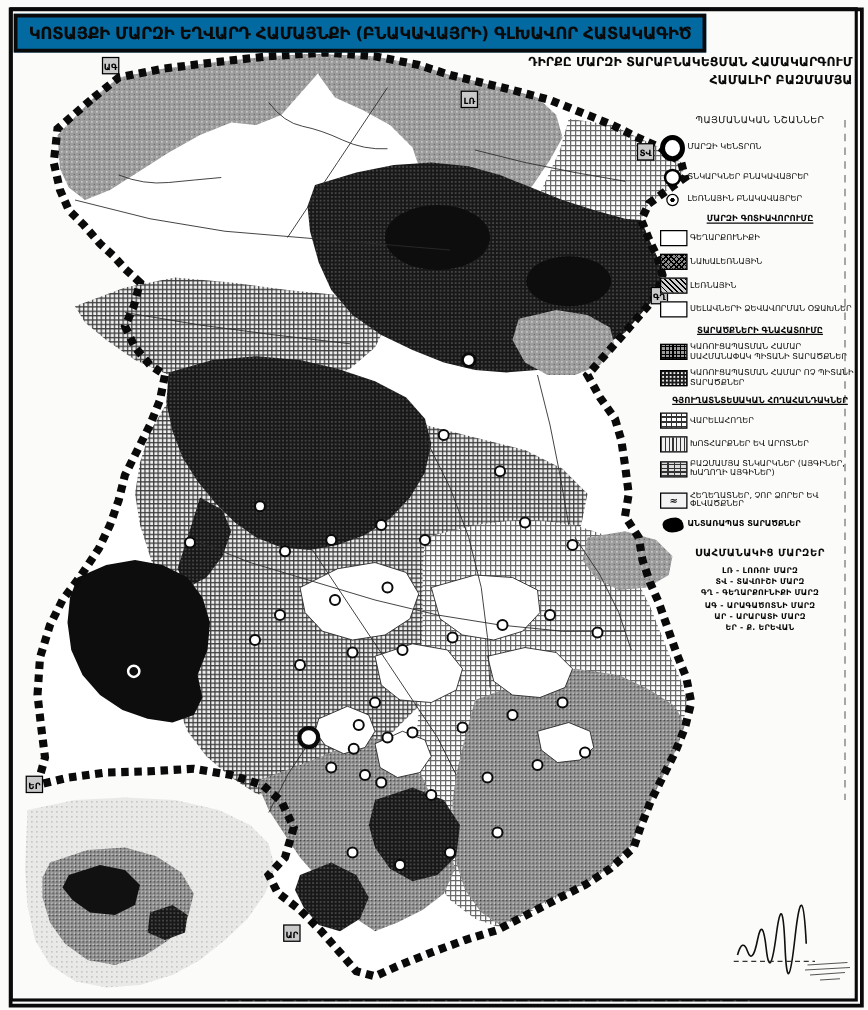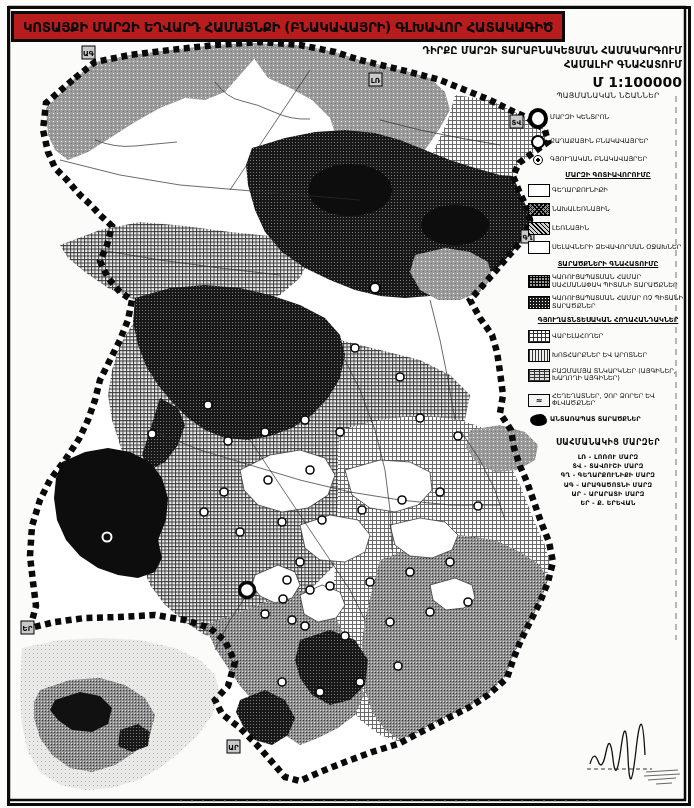--- a/index.html
+++ b/index.html
@@ -3,21 +3,21 @@
 <meta charset="utf-8">
 <style>
   html,body{margin:0;padding:0;}
   body{
     width:694px;height:808px;position:relative;background:#fbfbfa;
     font-family:"DejaVu Sans",sans-serif;color:#0a0a0a;overflow:hidden;
   }
   #mapsvg{position:absolute;left:0;top:0;width:694px;height:808px;}
   .frame{position:absolute;left:7px;top:6px;width:678px;height:794px;border:3px solid #0a0a0a;pointer-events:none;}
   .titlebox{
-    position:absolute;left:11px;top:11px;width:548px;height:25px;border:3px solid #0a0a0a;background:#b91c1c;
+    position:absolute;left:11px;top:11px;width:548px;height:25px;border:3px solid #0a0a0a;background:#0369a1;
     display:flex;align-items:center;justify-content:center;
     font-weight:bold;font-size:13.5px;letter-spacing:-0.4px;white-space:nowrap;
   }
   .subtitle{position:absolute;right:12px;top:44px;text-align:right;font-weight:bold;line-height:1.35;}
   .subtitle .s1{font-size:10px;}
   .subtitle .s2{font-size:10px;}
   .subtitle .sc{font-size:14px;margin-top:2px;}
   .legend{position:absolute;left:528px;top:92px;width:160px;font-size:6.5px;line-height:1.15;}
   .lg-h{font-weight:normal;font-size:7.5px;text-align:center;margin-bottom:7px;letter-spacing:0.3px;}
   .lg-row{display:flex;align-items:center;gap:2px;margin-bottom:6px;}
@@ -227,44 +227,43 @@
 </svg>
 
 <div class="frame"></div>
 
 <div class="titlebox">
   <span>ԿՈՏԱՅՔԻ ՄԱՐԶԻ ԵՂՎԱՐԴ ՀԱՄԱՅՆՔԻ (ԲՆԱԿԱՎԱՅՐԻ) ԳԼԽԱՎՈՐ ՀԱՏԱԿԱԳԻԾ</span>
 </div>
 
 <div class="subtitle">
   <div class="s1">ԴԻՐՔԸ ՄԱՐԶԻ ՏԱՐԱԲՆԱԿԵՑՄԱՆ ՀԱՄԱԿԱՐԳՈՒՄ</div>
-  <div class="s2">ՀԱՄԱԼԻՐ ԳՆԱՀԱՏՈՒՄ</div>
-  <div class="sc">Մ 1:100000</div>
+  <div class="s2">ՀԱՄԱԼԻՐ ԲԱԶՄԱՄՅԱ</div>
 </div>
 
 <div class="legend">
   <div class="lg-h">ՊԱՅՄԱՆԱԿԱՆ ՆՇԱՆՆԵՐ</div>
 
   <div class="lg-row">
     <span class="c-wrap">
         <span class="c-big"></span>
       </span>
     <span>ՄԱՐԶԻ ԿԵՆՏՐՈՆ</span>
   </div>
   <div class="lg-row">
     <span class="c-wrap">
         <span class="c-med"></span>
       </span>
-    <span>ՔԱՂԱՔԱՅԻՆ ԲՆԱԿԱՎԱՅՐԵՐ</span>
+    <span>ՏՆԿԱՐԿՆԵՐ ԲՆԱԿԱՎԱՅՐԵՐ</span>
   </div>
   <div class="lg-row">
     <span class="c-wrap">
         <span class="c-sm"></span>
       </span>
-    <span>ԳՅՈՒՂԱԿԱՆ ԲՆԱԿԱՎԱՅՐԵՐ</span>
+    <span>ԼԵՌՆԱՅԻՆ ԲՆԱԿԱՎԱՅՐԵՐ</span>
   </div>
 
   <div class="lg-sec">ՄԱՐԶԻ ԳՈՏԻԱՎՈՐՈՒՄԸ</div>
   <div class="lg-row">
     <span class="sw"></span>
     <span>ԳԵՂԱՐՔՈՒՆԻՔԻ</span>
   </div>
   <div class="lg-row">
     <span class="sw sw-hatchdark"></span>
     <span>ՆԱԽԱԼԵՌՆԱՅԻՆ</span>

